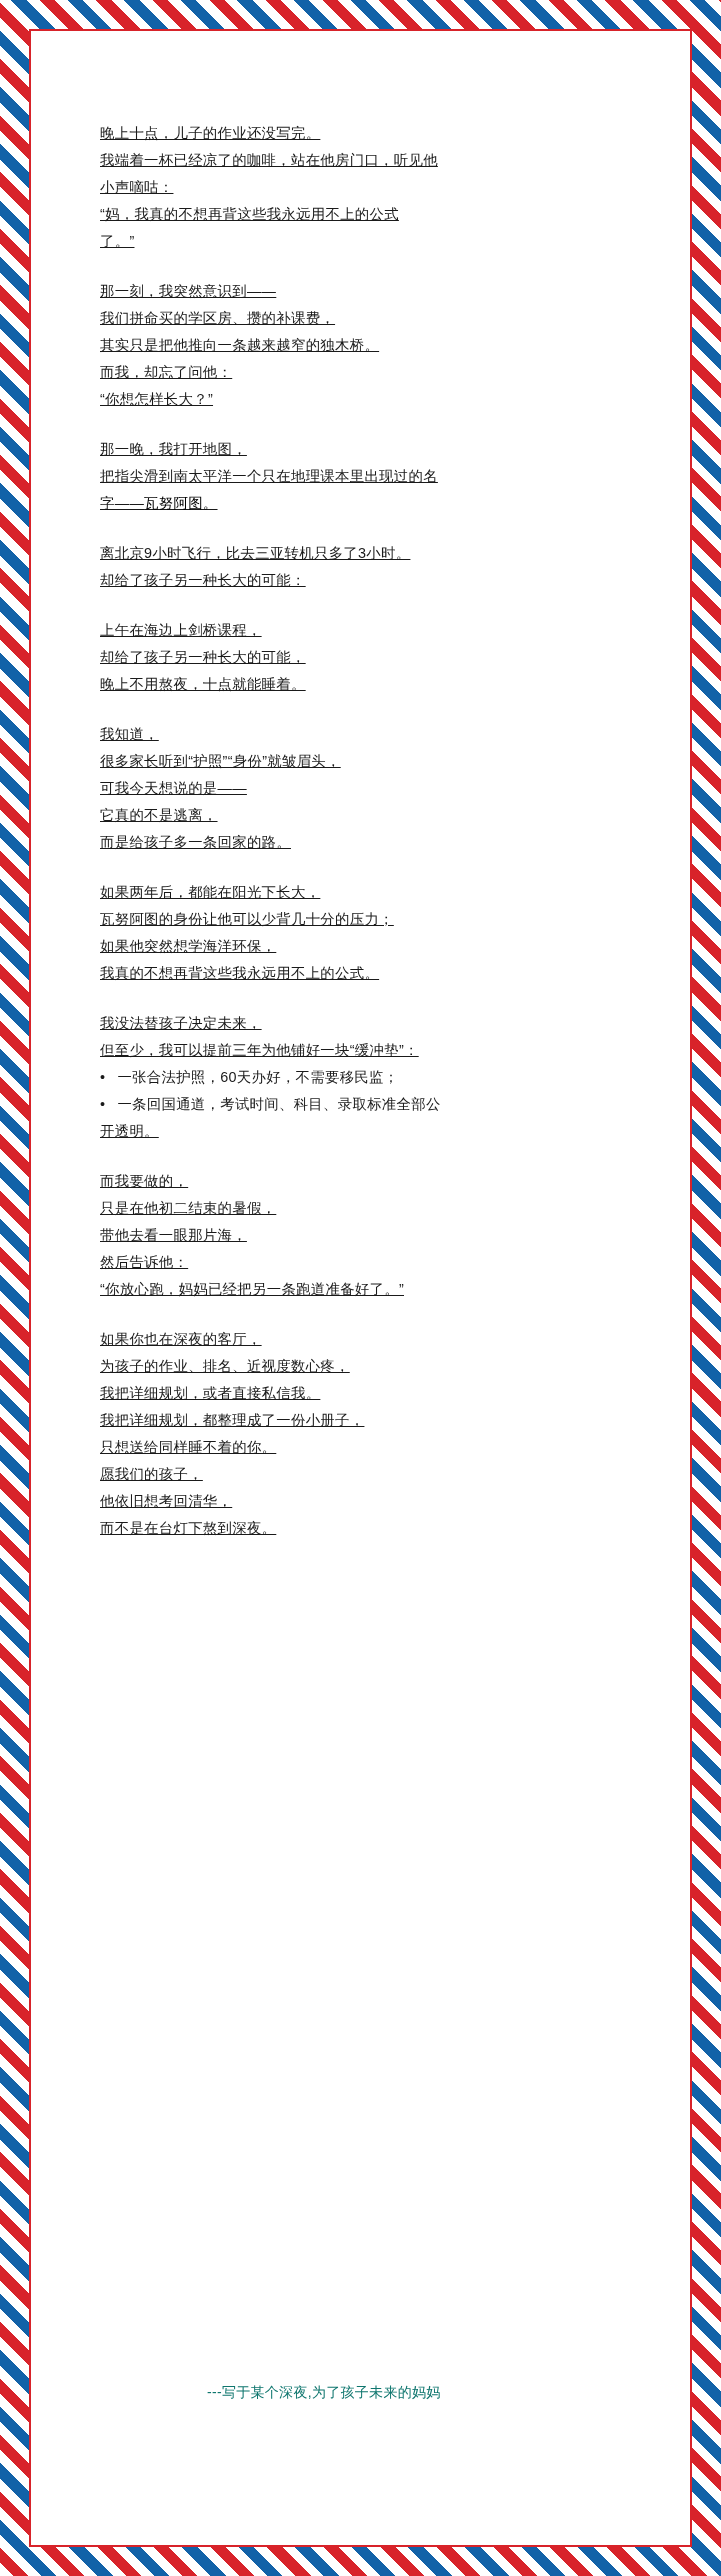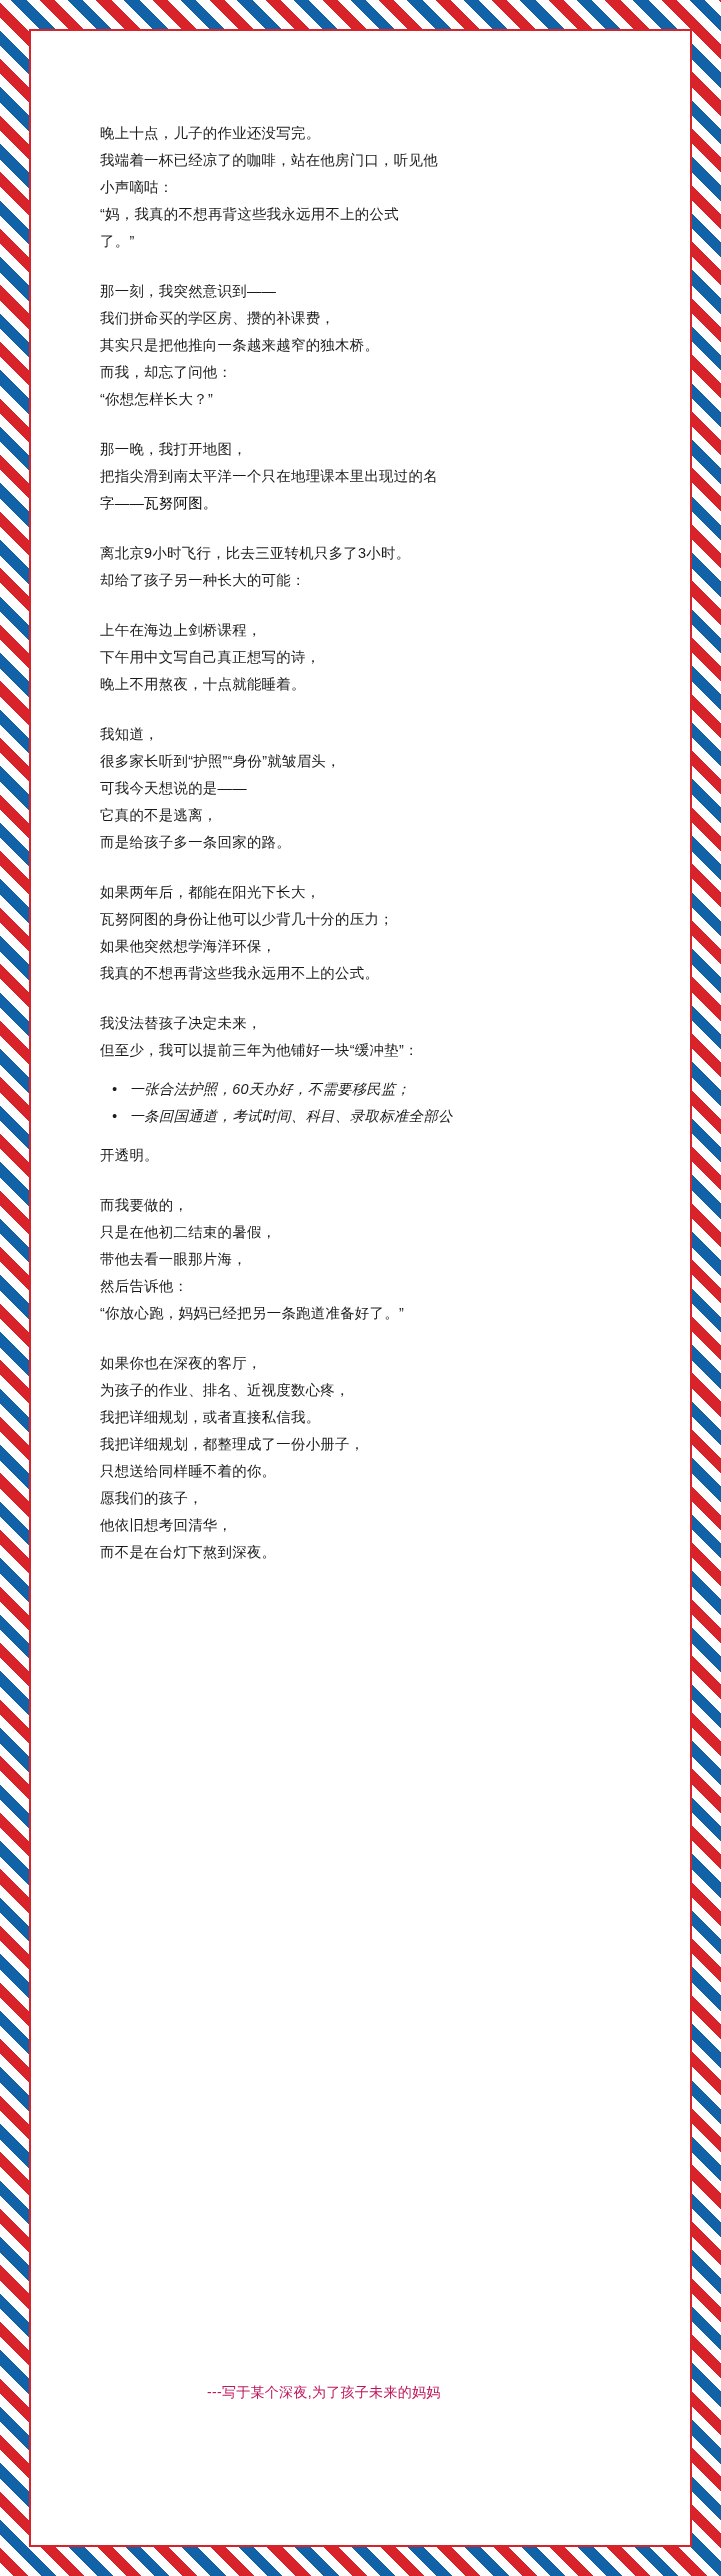--- a/index.html
+++ b/index.html
@@ -66,50 +66,50 @@
     font-size: 14.4px;
     line-height: 27px;
     letter-spacing: 0.3px;
   }
   .para {
     margin: 0 0 23px 0;
   }
   .para .line {
     display: block;
     white-space: pre-wrap;
+    text-decoration: underline;
   }
   .highlight {
     color: #000000;
   }
   .bullets {
-    margin: 12px;
+    margin: 0;
     padding: 0;
     list-style: none;
-    font-style: italic;
   }
   .bullets li {
     display: block;
     white-space: pre-wrap;
     text-indent: 0;
   }
   .bullets li .dot {
     display: inline-block;
     width: 17.4px;
   }
   .signature {
     position: absolute;
     left: 100px;
     top: 2384px;
     width: 541px;
     z-index: 4;
     text-align: left;
     padding-left: 107px;
     box-sizing: border-box;
     font-size: 14px;
-    color: #be185d;
+    color: #0f766e;
     letter-spacing: 0.3px;
   }
 </style>
 </head>
 <body>
 
 <div id="page">
 
   <div class="airmail-border"></div>
   <div class="airmail-inner"></div>
@@ -142,21 +142,21 @@
       <span class="line"><span>字——</span><span class="highlight">瓦努阿图。</span></span>
     </div>
 
     <div class="para">
       <span class="line">离北京9小时飞行，比去三亚转机只多了3小时。</span>
       <span class="line">却给了孩子另一种长大的可能：</span>
     </div>
 
     <div class="para">
       <span class="line">上午在海边上剑桥课程，</span>
-      <span class="line">下午用中文写自己真正想写的诗，</span>
+      <span class="line">却给了孩子另一种长大的可能，</span>
       <span class="line">晚上不用熬夜，十点就能睡着。</span>
     </div>
 
     <div class="para">
       <span class="line">我知道，</span>
       <span class="line">很多家长听到“护照”“身份”就皱眉头，</span>
       <span class="line">可我今天想说的是——</span>
       <span class="line">它真的不是逃离，</span>
       <span class="line">而是给孩子多一条回家的路。</span>
     </div>

